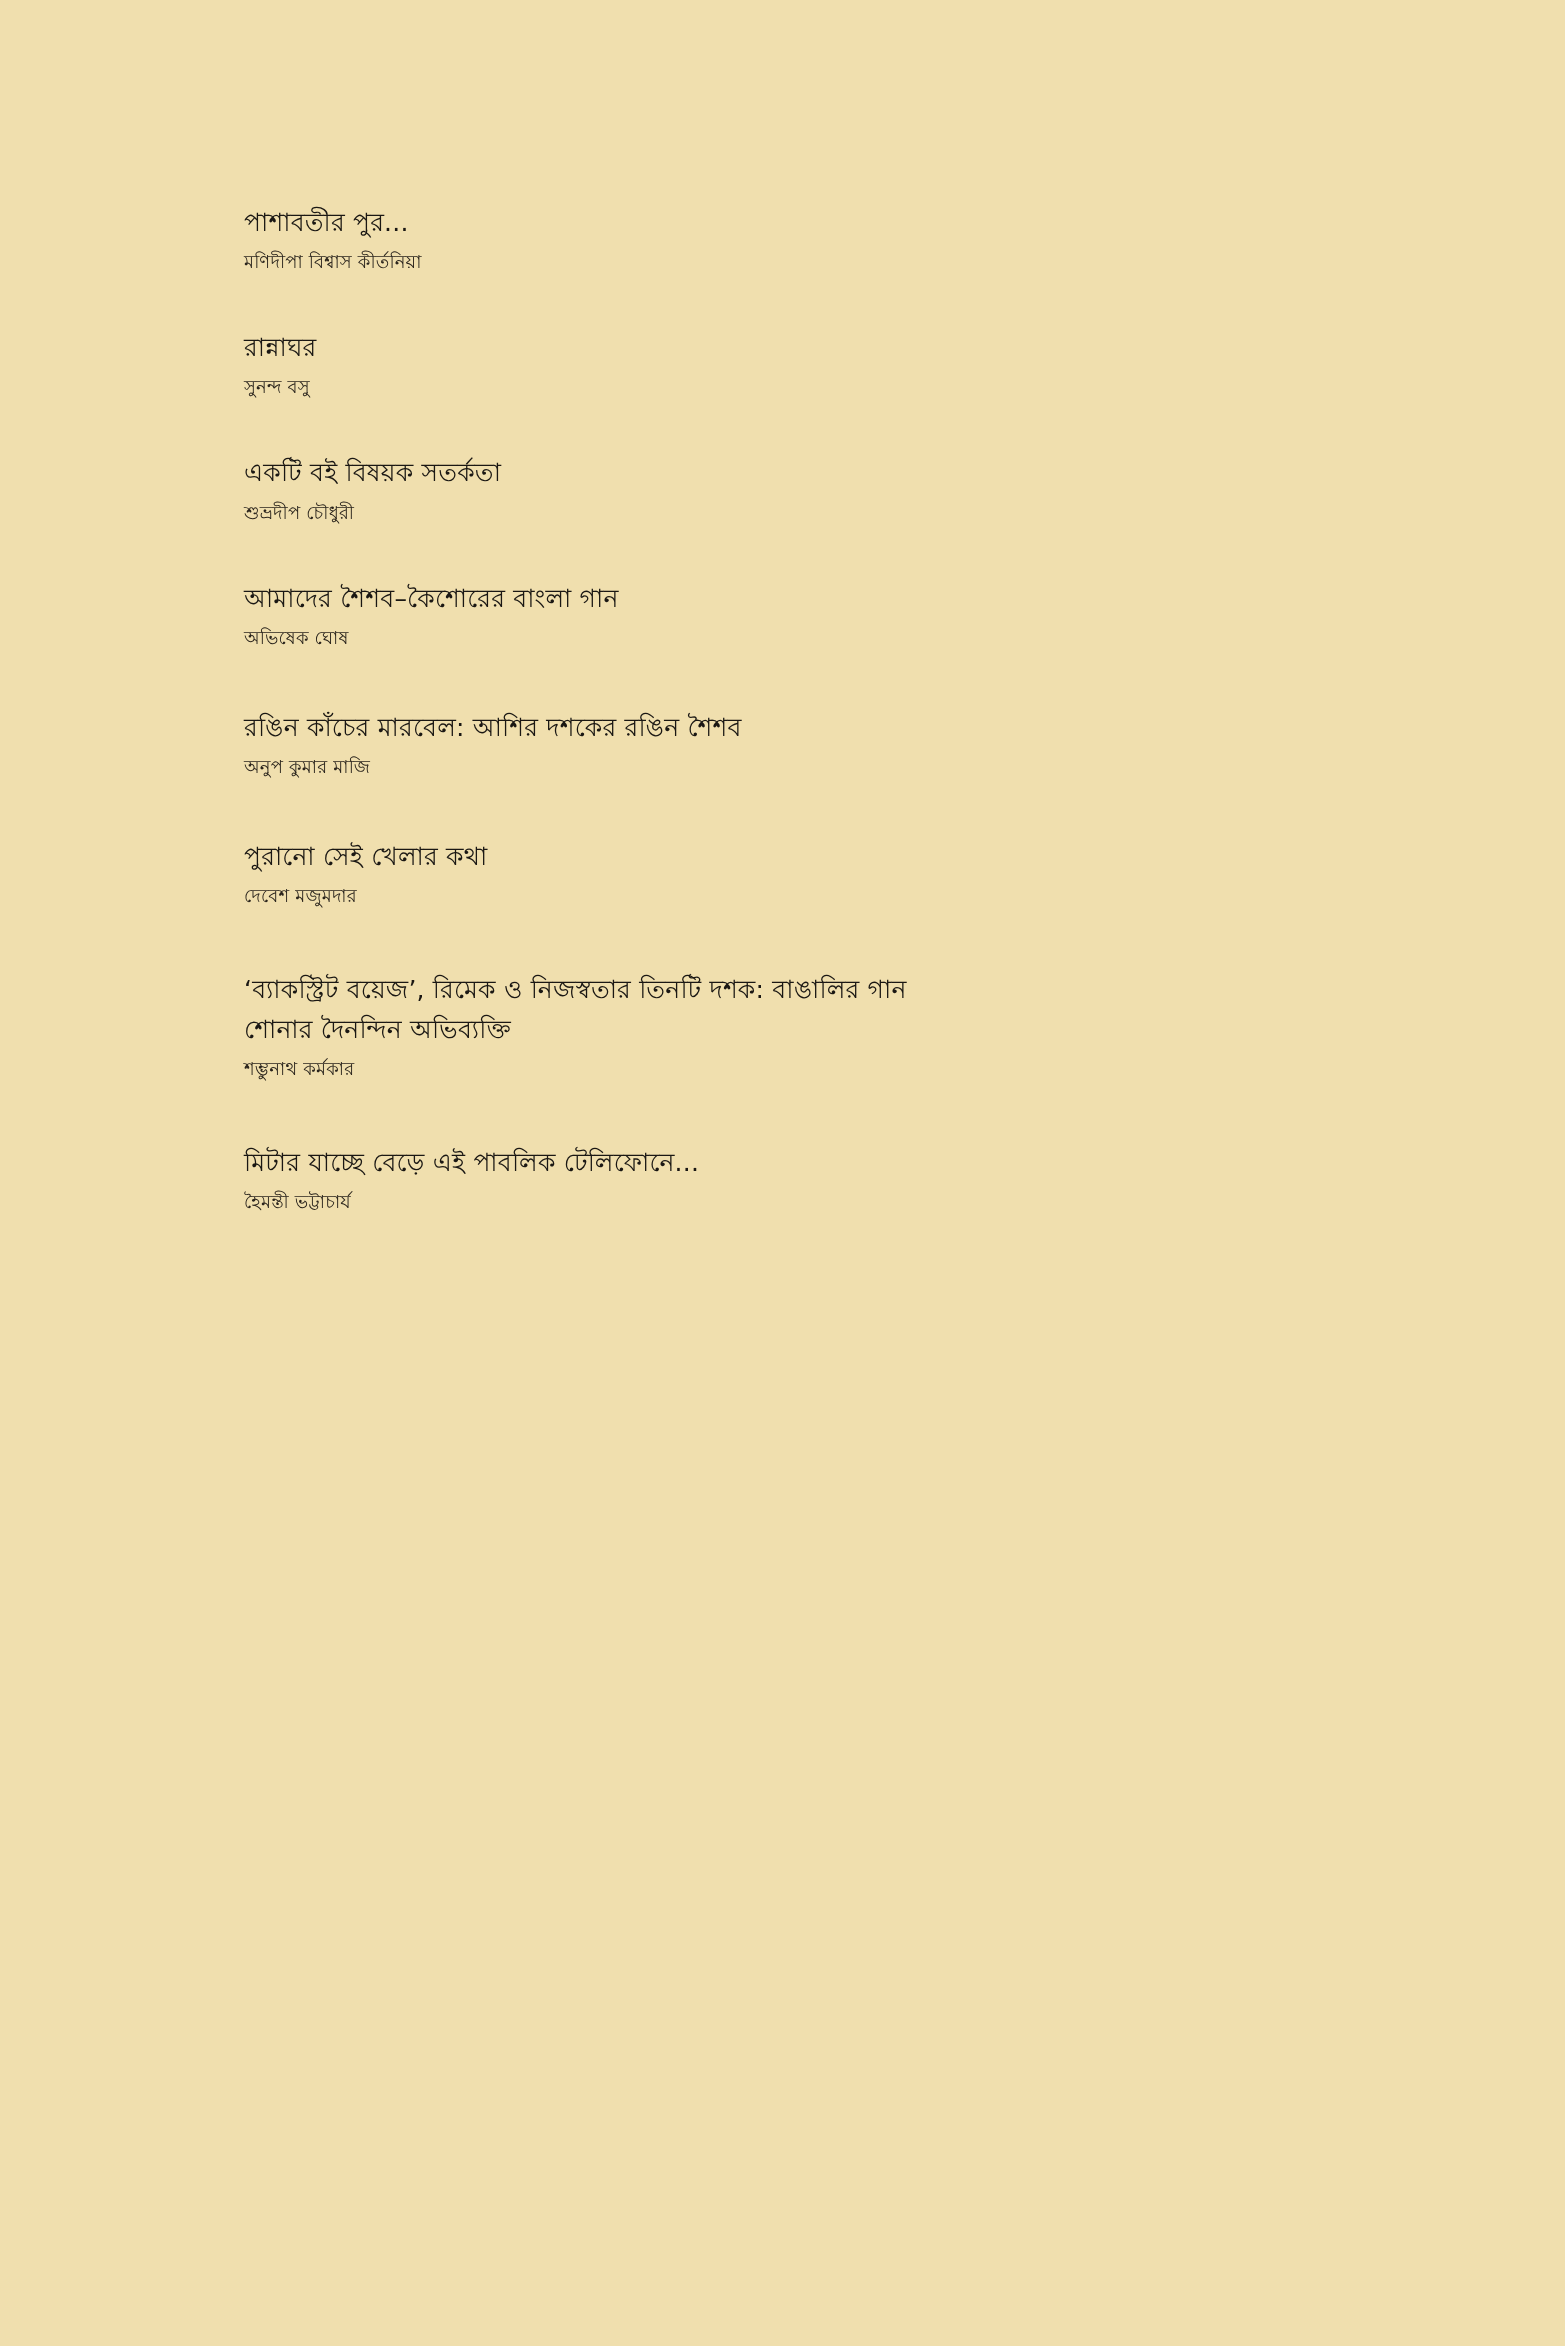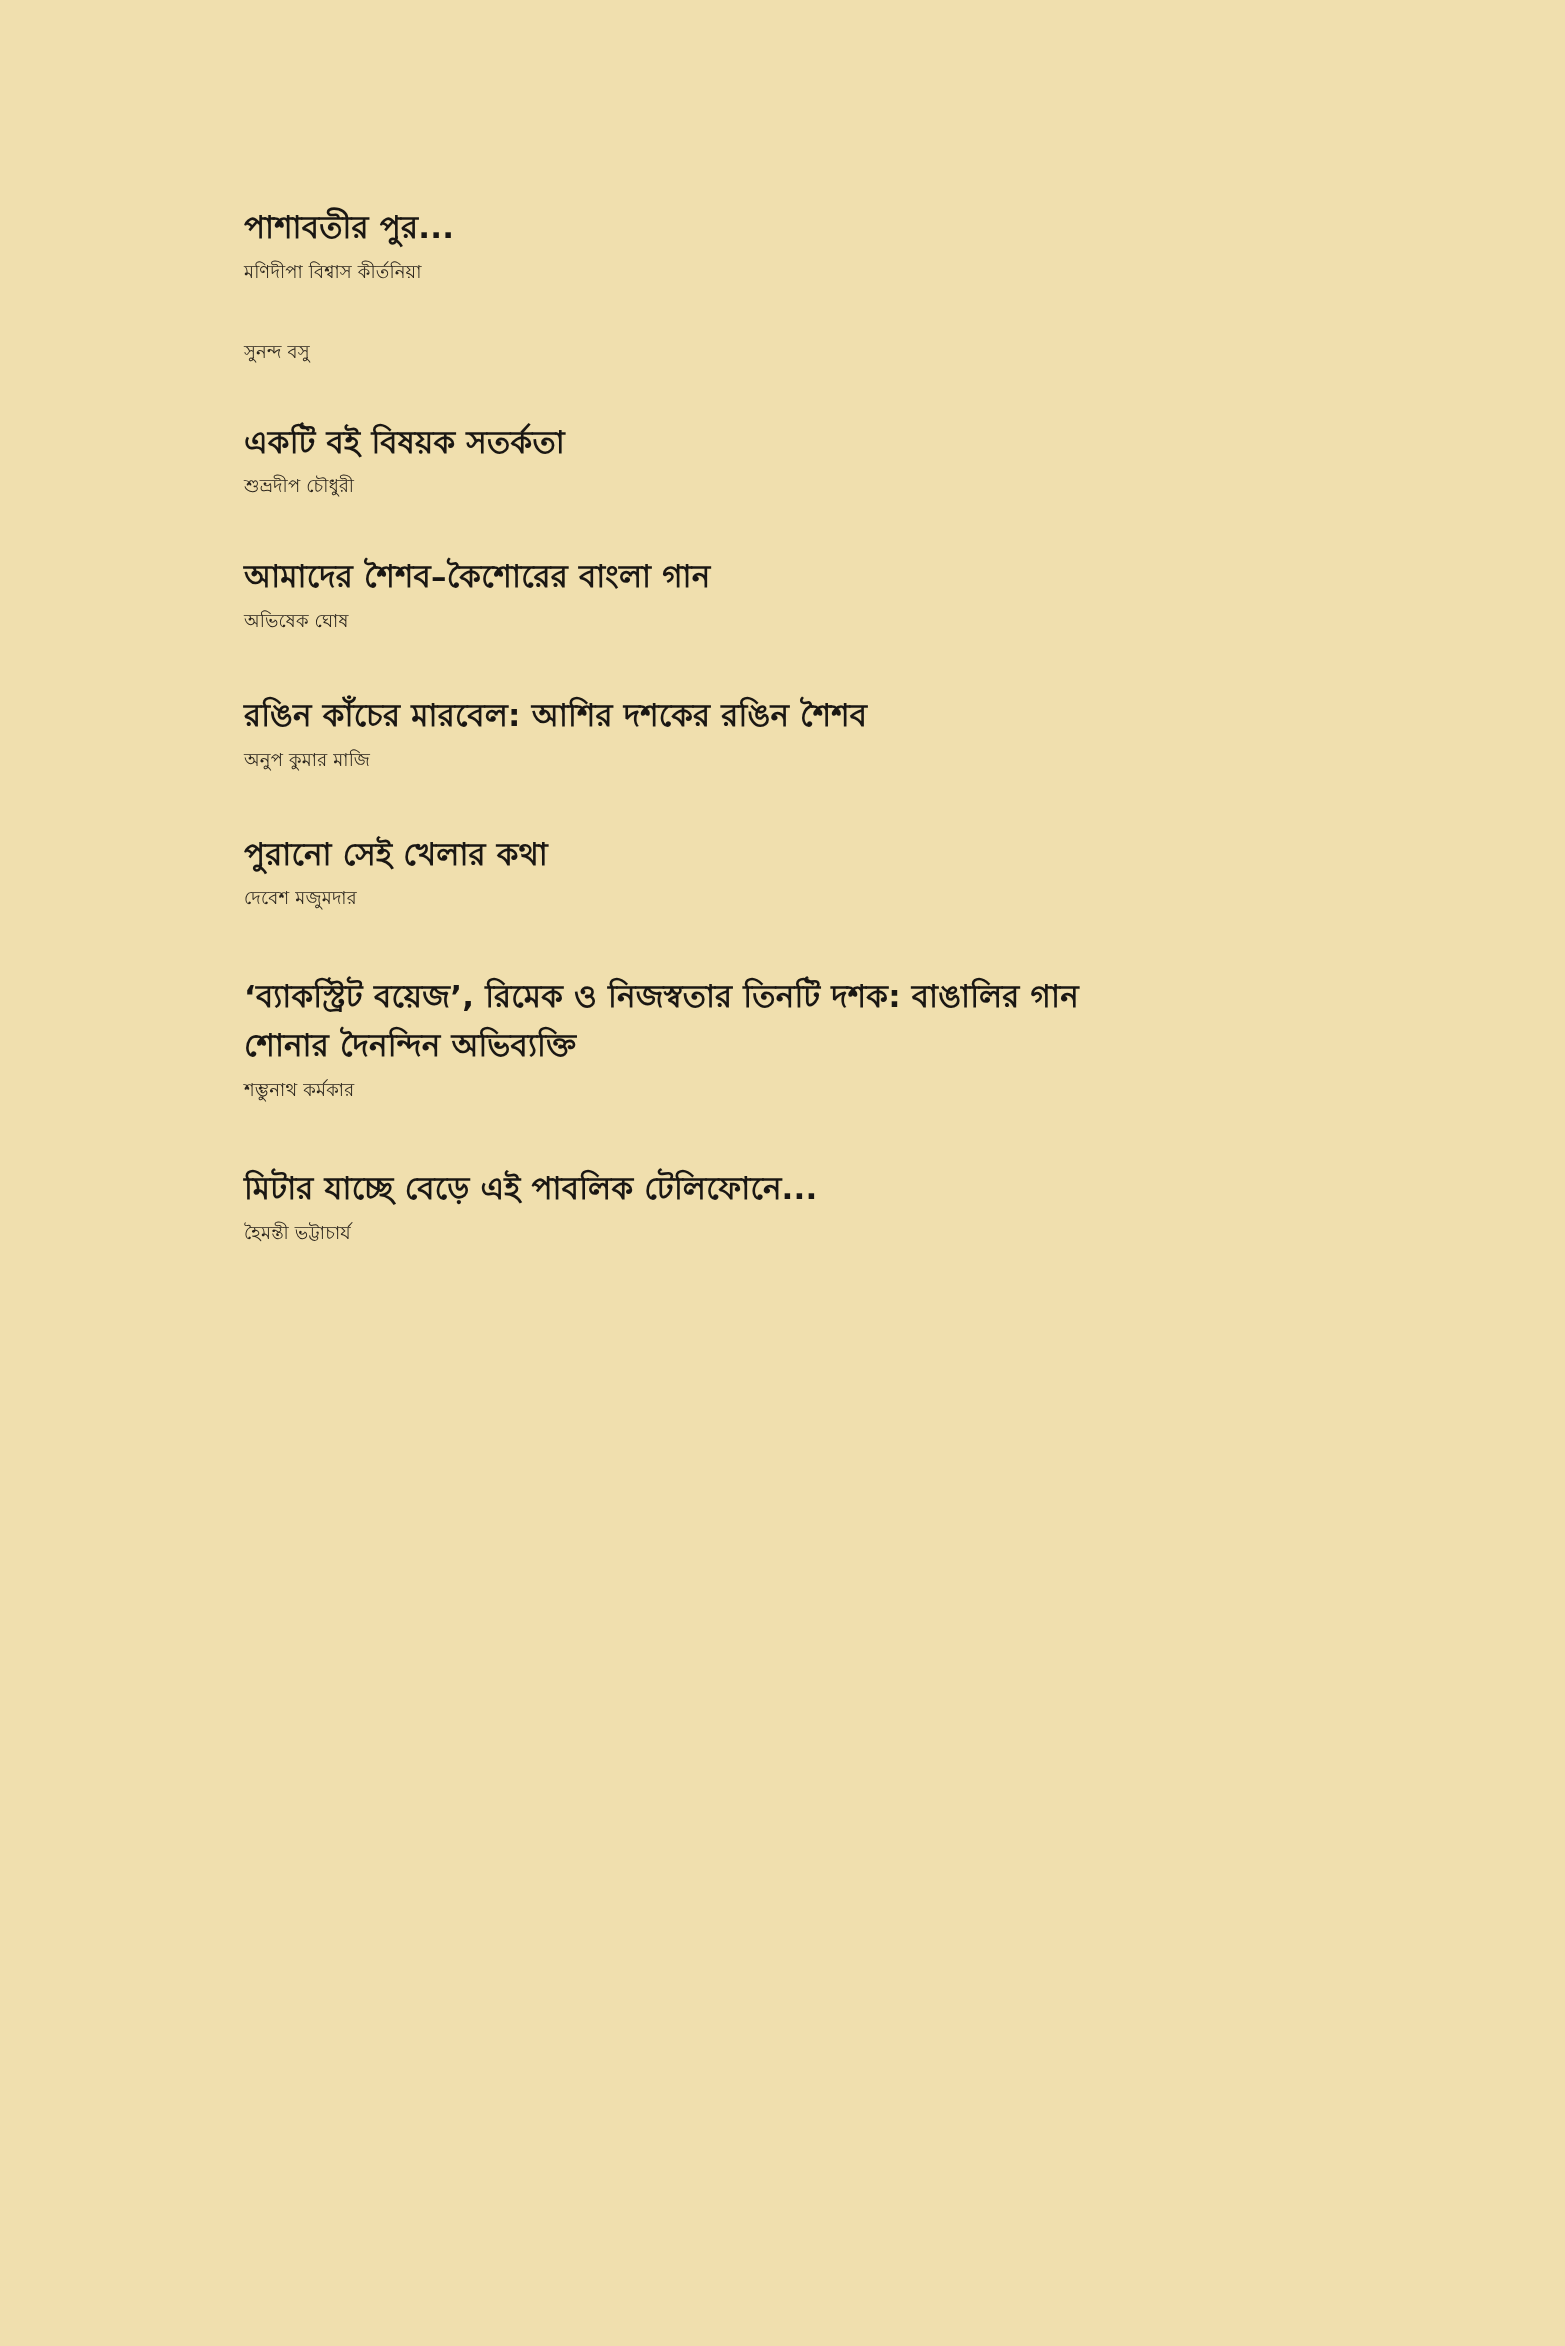--- a/index.html
+++ b/index.html
@@ -22,22 +22,22 @@
     top: 203px;
     width: 1069px;
   }
   .entry {
     margin-bottom: 53px;
   }
   .entry:last-child {
     margin-bottom: 0;
   }
   .entry-title {
-    font-size: 31px;
-    font-weight: bold;
+    font-size: 25px;
+    font-weight: normal;
     color: #1a1713;
     line-height: 1.58;
     letter-spacing: 0.2px;
     margin: 0 0 5.7px 0;
     white-space: pre-line;
   }
   .entry-author {
     font-size: 18px;
     font-weight: normal;
     color: #2a241c;
@@ -54,20 +54,21 @@
 
 <div class="page">
   <div class="content">
 
     <div class="entry">
       <p class="entry-title">পাশাবতীর পুর...</p>
       <p class="entry-author">মণিদীপা বিশ্বাস কীর্তনিয়া</p>
     </div>
 
     <div class="entry">
+      <p class="entry-title">রান্নাঘর</p>
       <p class="entry-author">সুনন্দ বসু</p>
     </div>
 
     <div class="entry">
       <p class="entry-title">একটি বই বিষয়ক সতর্কতা</p>
       <p class="entry-author">শুভ্রদীপ চৌধুরী</p>
     </div>
 
 
     <div class="entry">

